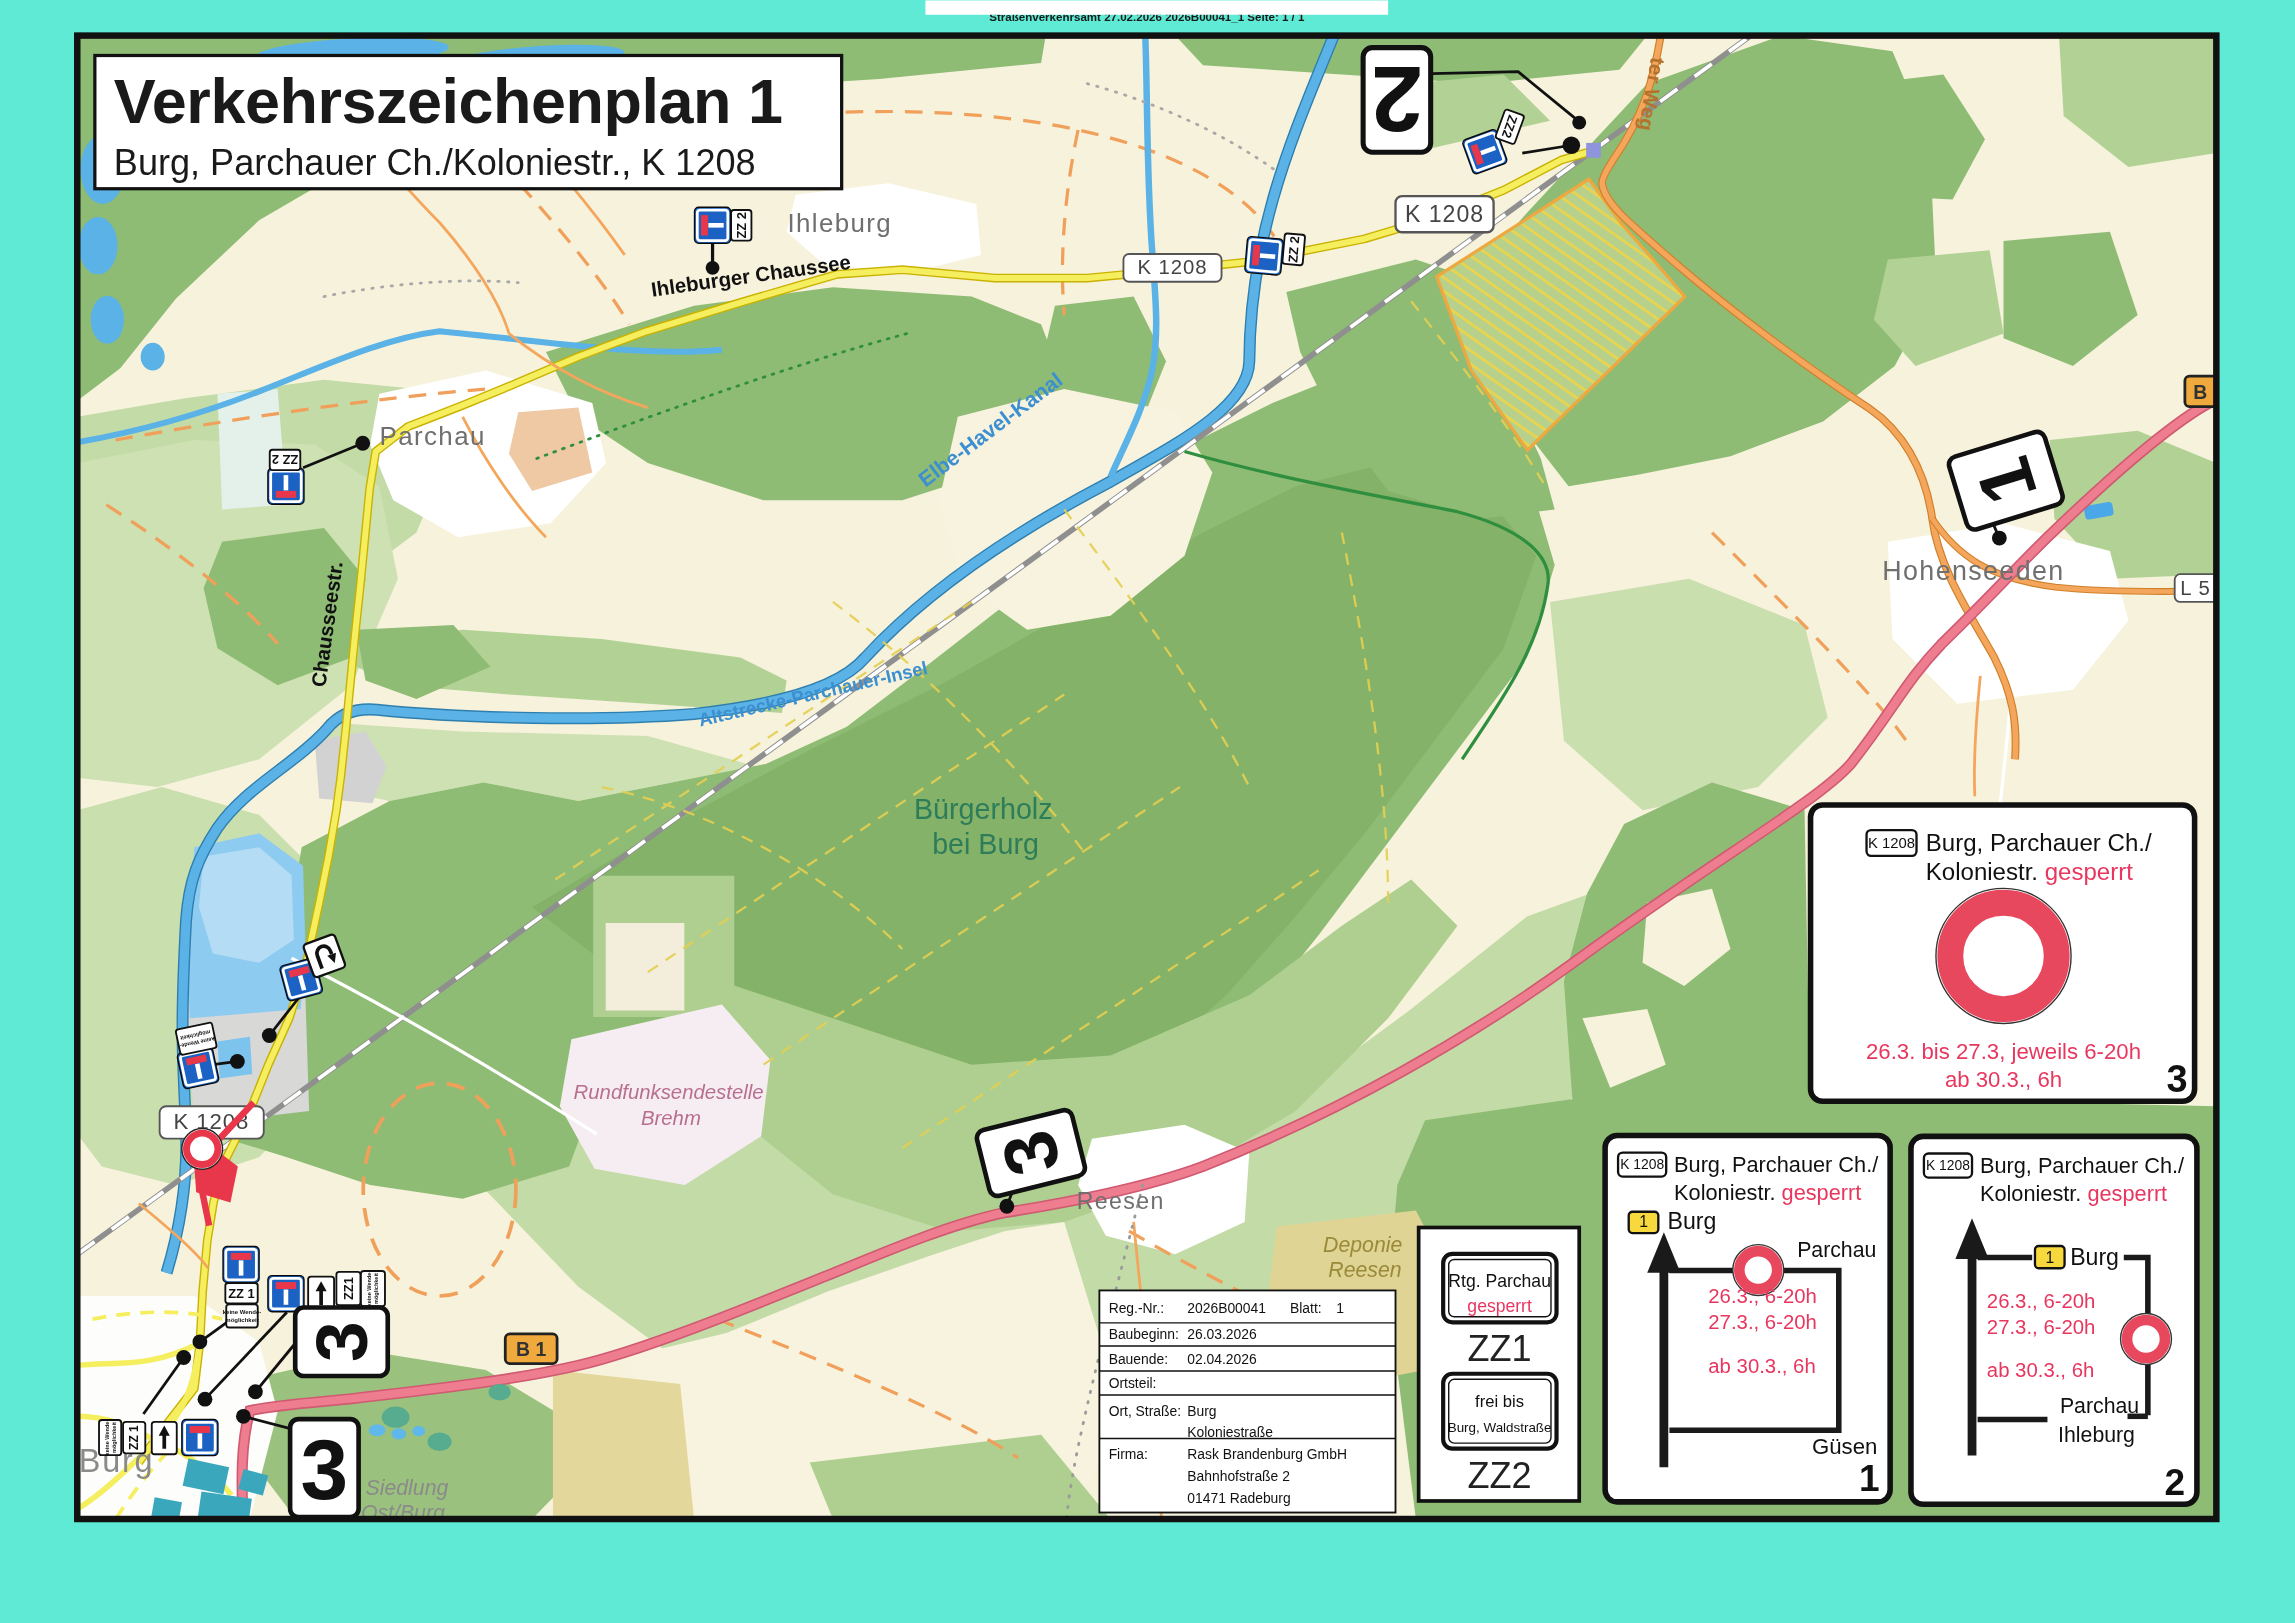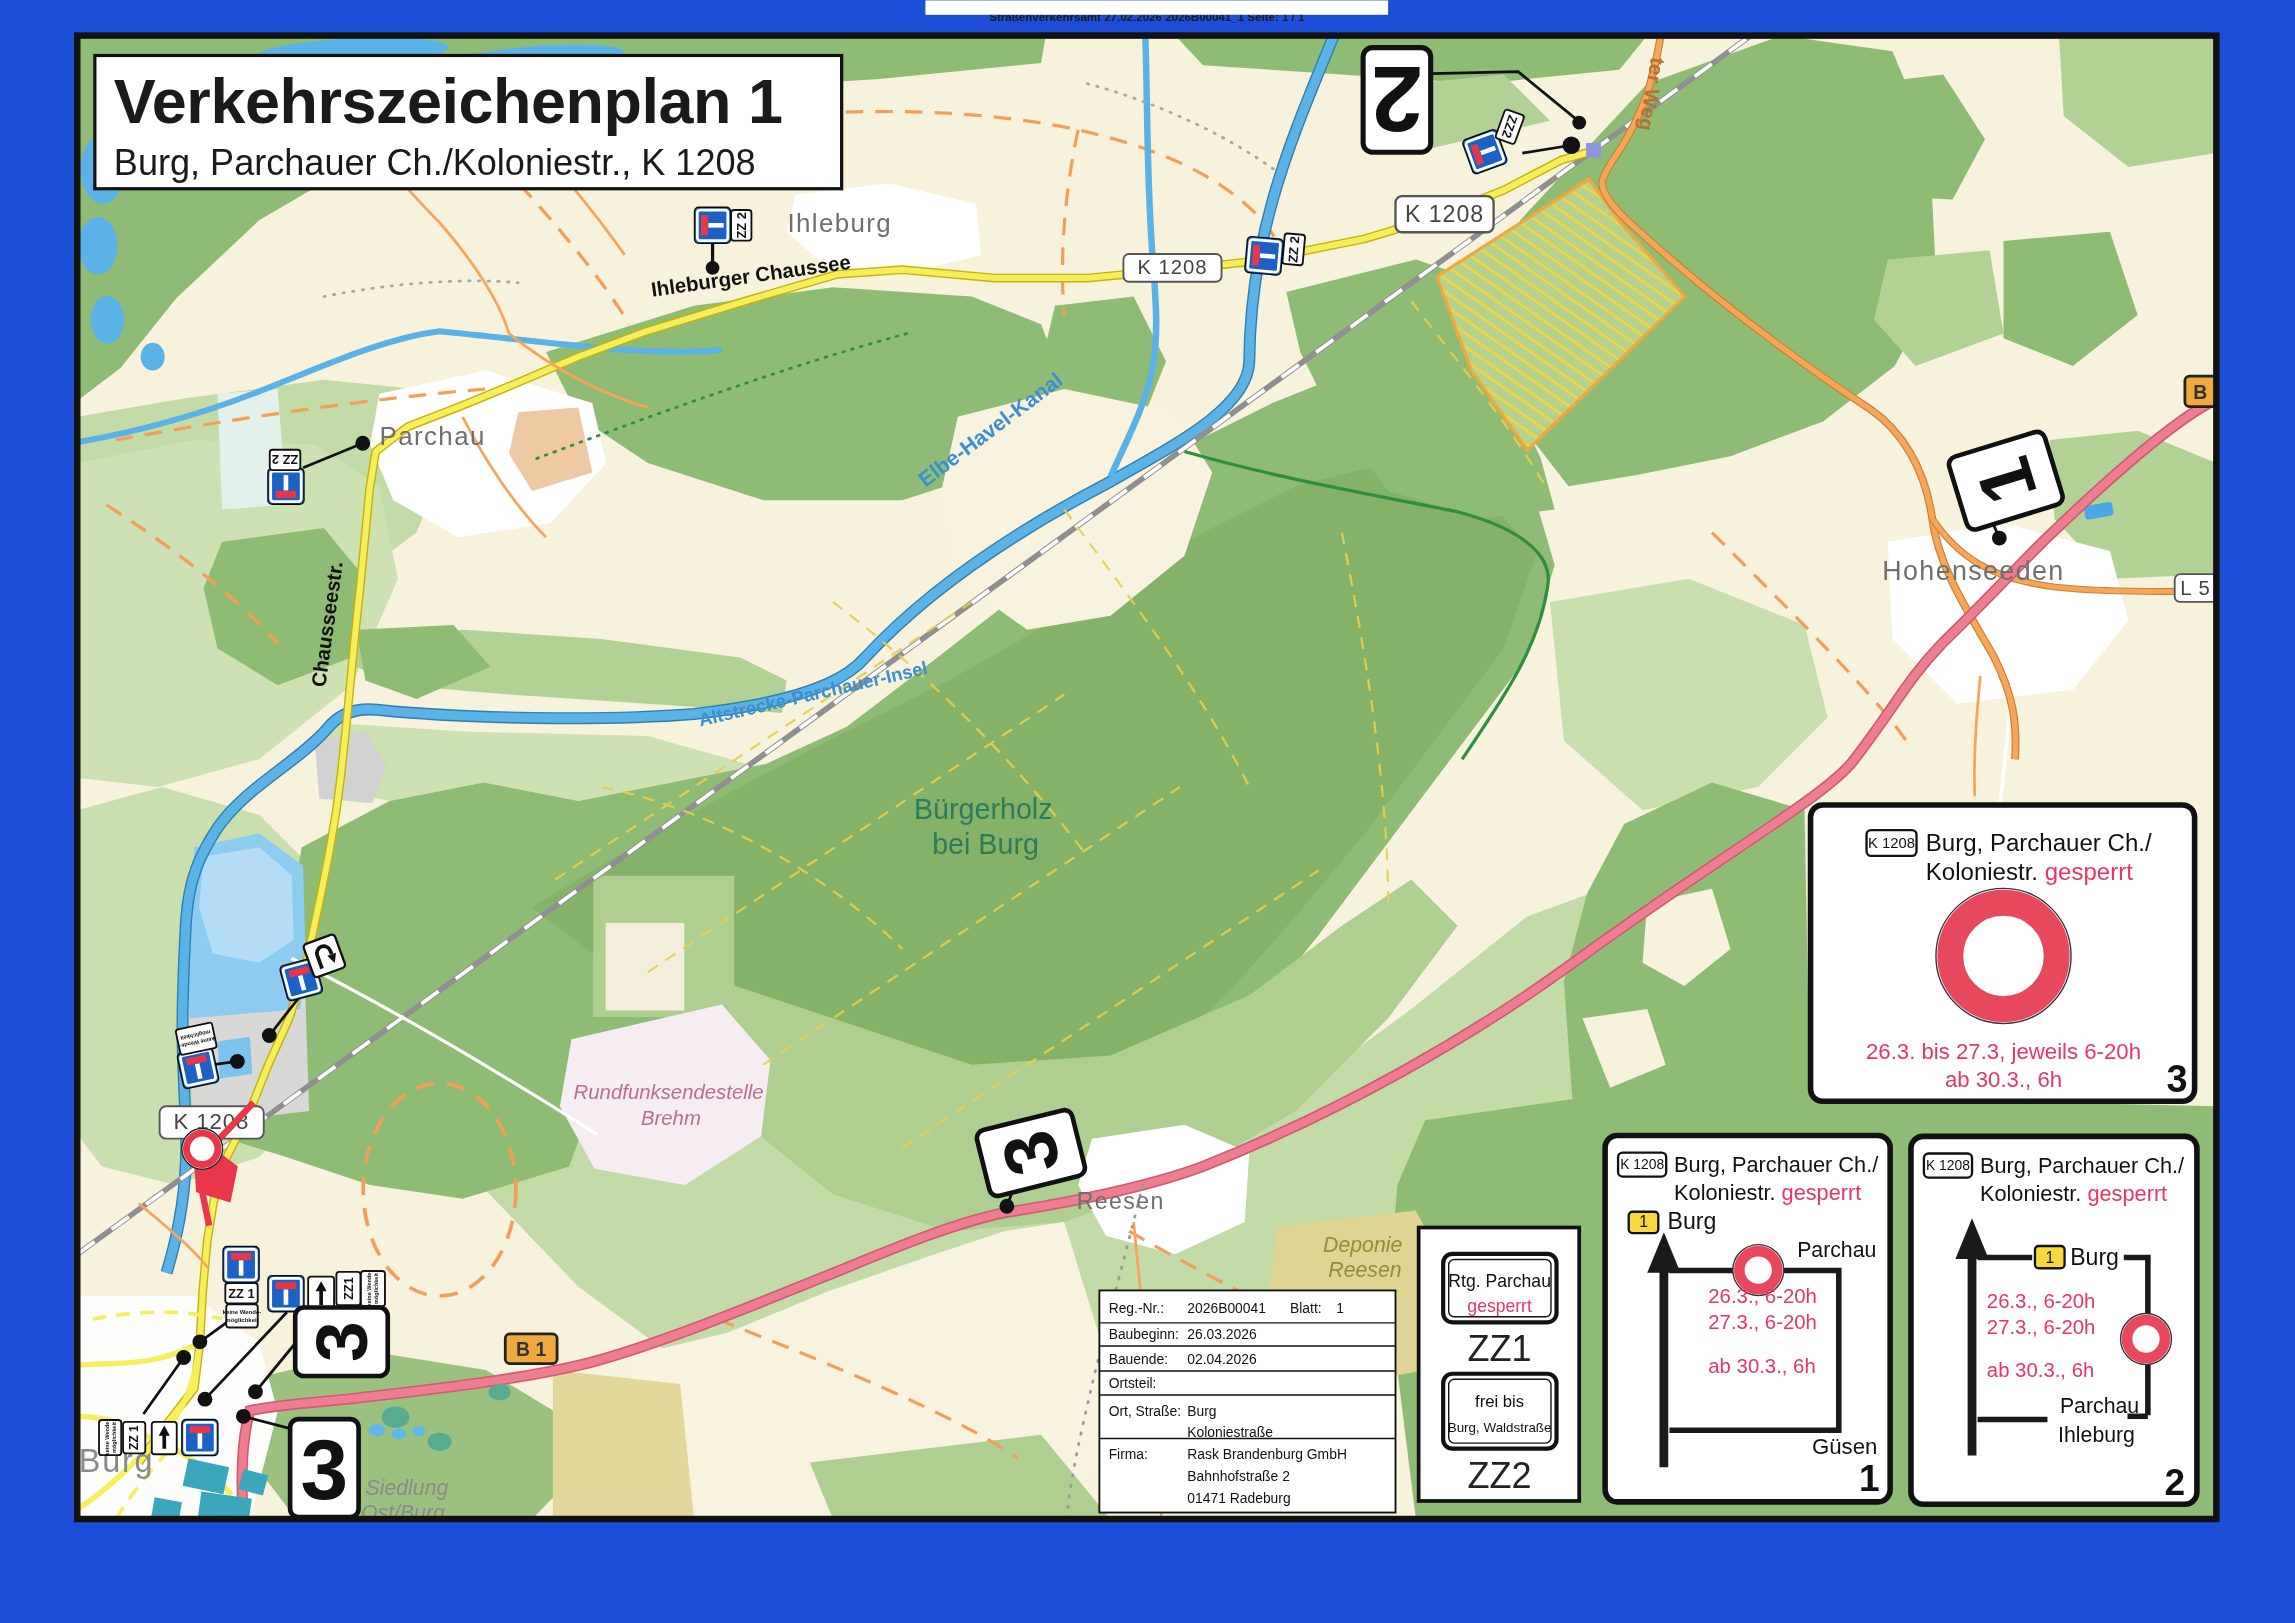--- a/index.html
+++ b/index.html
@@ -1,17 +1,17 @@
 <!DOCTYPE html>
 <html style="font-size:7.4px"><head>
 <meta charset="utf-8">
 <style>
 html,body{margin:0;padding:0;background:#fff;}
 *{font-family:"Liberation Sans", sans-serif;}
-.page{position:relative;width:2295px;height:1624px;background:#1d4ed8;overflow:hidden;}
+.page{position:relative;width:2295px;height:1624px;background:#5eead4;overflow:hidden;}
 </style>
 </head>
 <body>
 <div class="page">
 <svg width="2295" height="1624" viewBox="0 0 4960 3508">
 <defs>
 <clipPath id="mapclip">
           <rect x="167" y="76" width="4623" height="3206"></rect>
         </clipPath>
 <pattern id="hatch" width="24" height="24" patternTransform="rotate(-55)" patternUnits="userSpaceOnUse">

